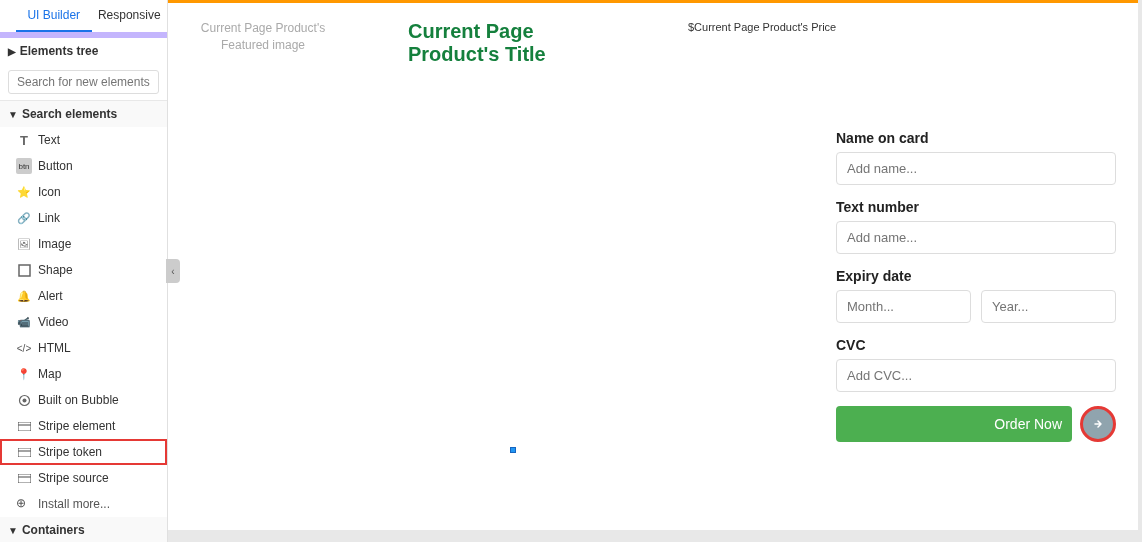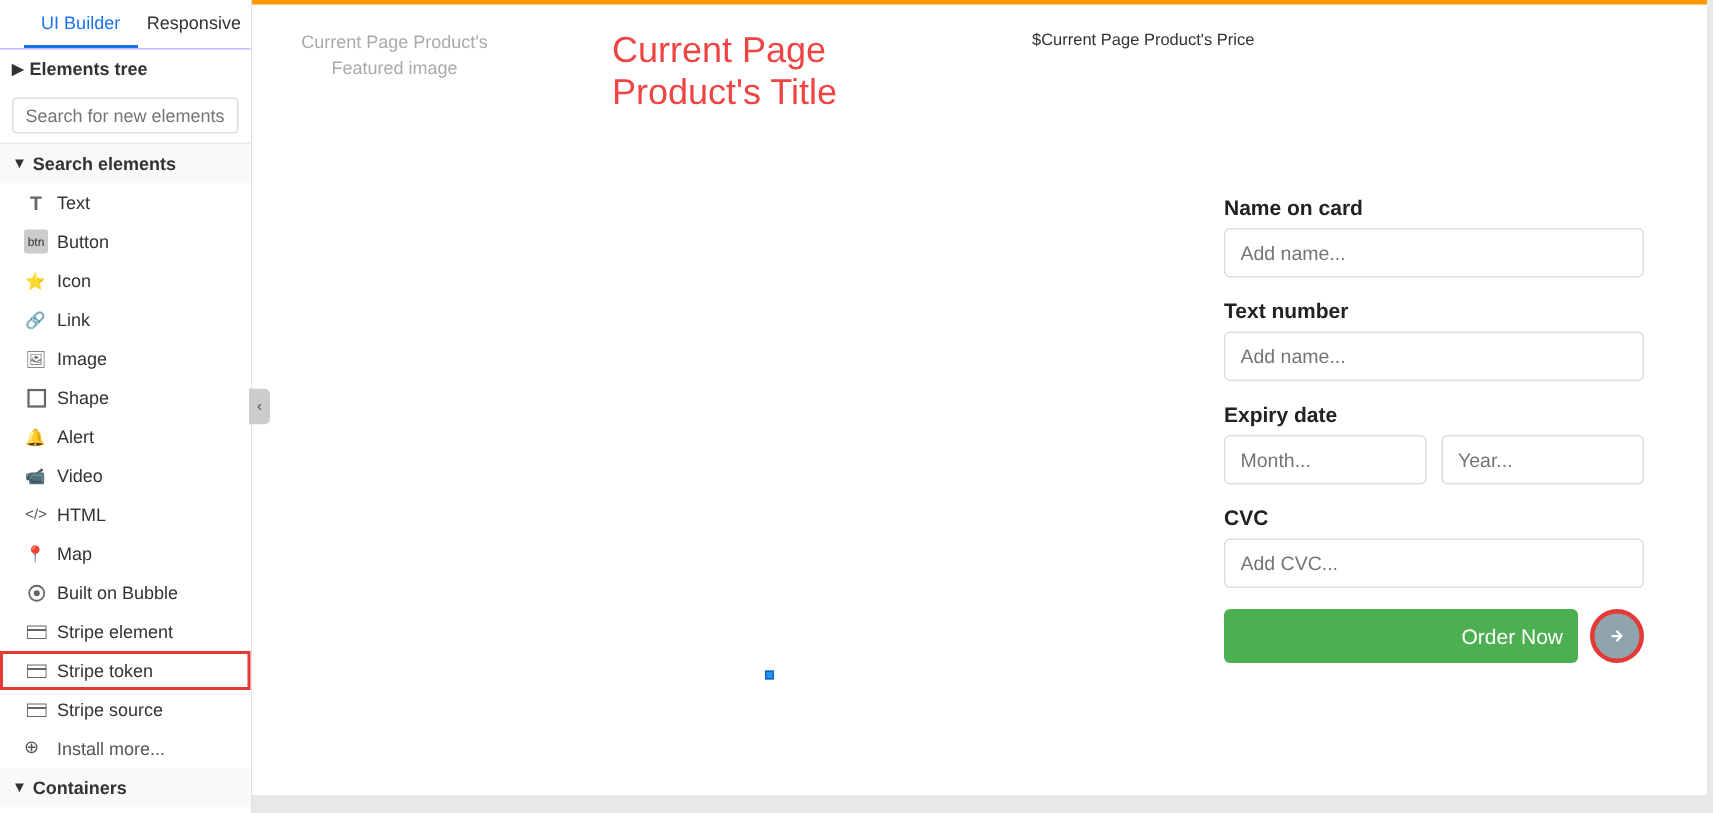--- a/index.html
+++ b/index.html
@@ -11,21 +11,21 @@
       background: #fff;
       border-right: 1px solid #e0e0e0;
       display: flex;
       flex-direction: column;
       flex-shrink: 0;
       overflow-y: auto;
     }
 
     .sidebar-tabs {
       display: flex;
-      border-bottom: 1px solid #c4b5fd;
+      border-bottom: 6px solid #c4b5fd;
       padding-left: 16px;
     }
 
     .sidebar-tab {
       flex: 1;
       padding: 8px 6px;
       text-align: center;
       font-size: 12px;
       cursor: pointer;
       border-bottom: 2px solid transparent;
@@ -157,38 +157,38 @@
 
     .product-image-placeholder {
       color: #aaa;
       font-size: 12px;
       text-align: center;
       line-height: 1.4;
       max-width: 130px;
     }
 
     .product-title-placeholder {
-      font-size: 24px;
-      font-weight: 400;
-      color: #ef4444;
+      font-size: 20px;
+      font-weight: 700;
+      color: #15803d;
       max-width: 200px;
     }
 
     .product-price-placeholder {
       font-size: 11px;
       font-weight: 400;
       color: #333;
       max-width: 150px;
       line-height: 1.3;
     }
 
     
     .form-section {
       position: absolute;
-      right: 42px;
+      right: 22px;
       top: 130px;
       width: 280px;
     }
 
     .form-field {
       margin-bottom: 14px;
     }
 
     .form-label {
       font-size: 14px;

